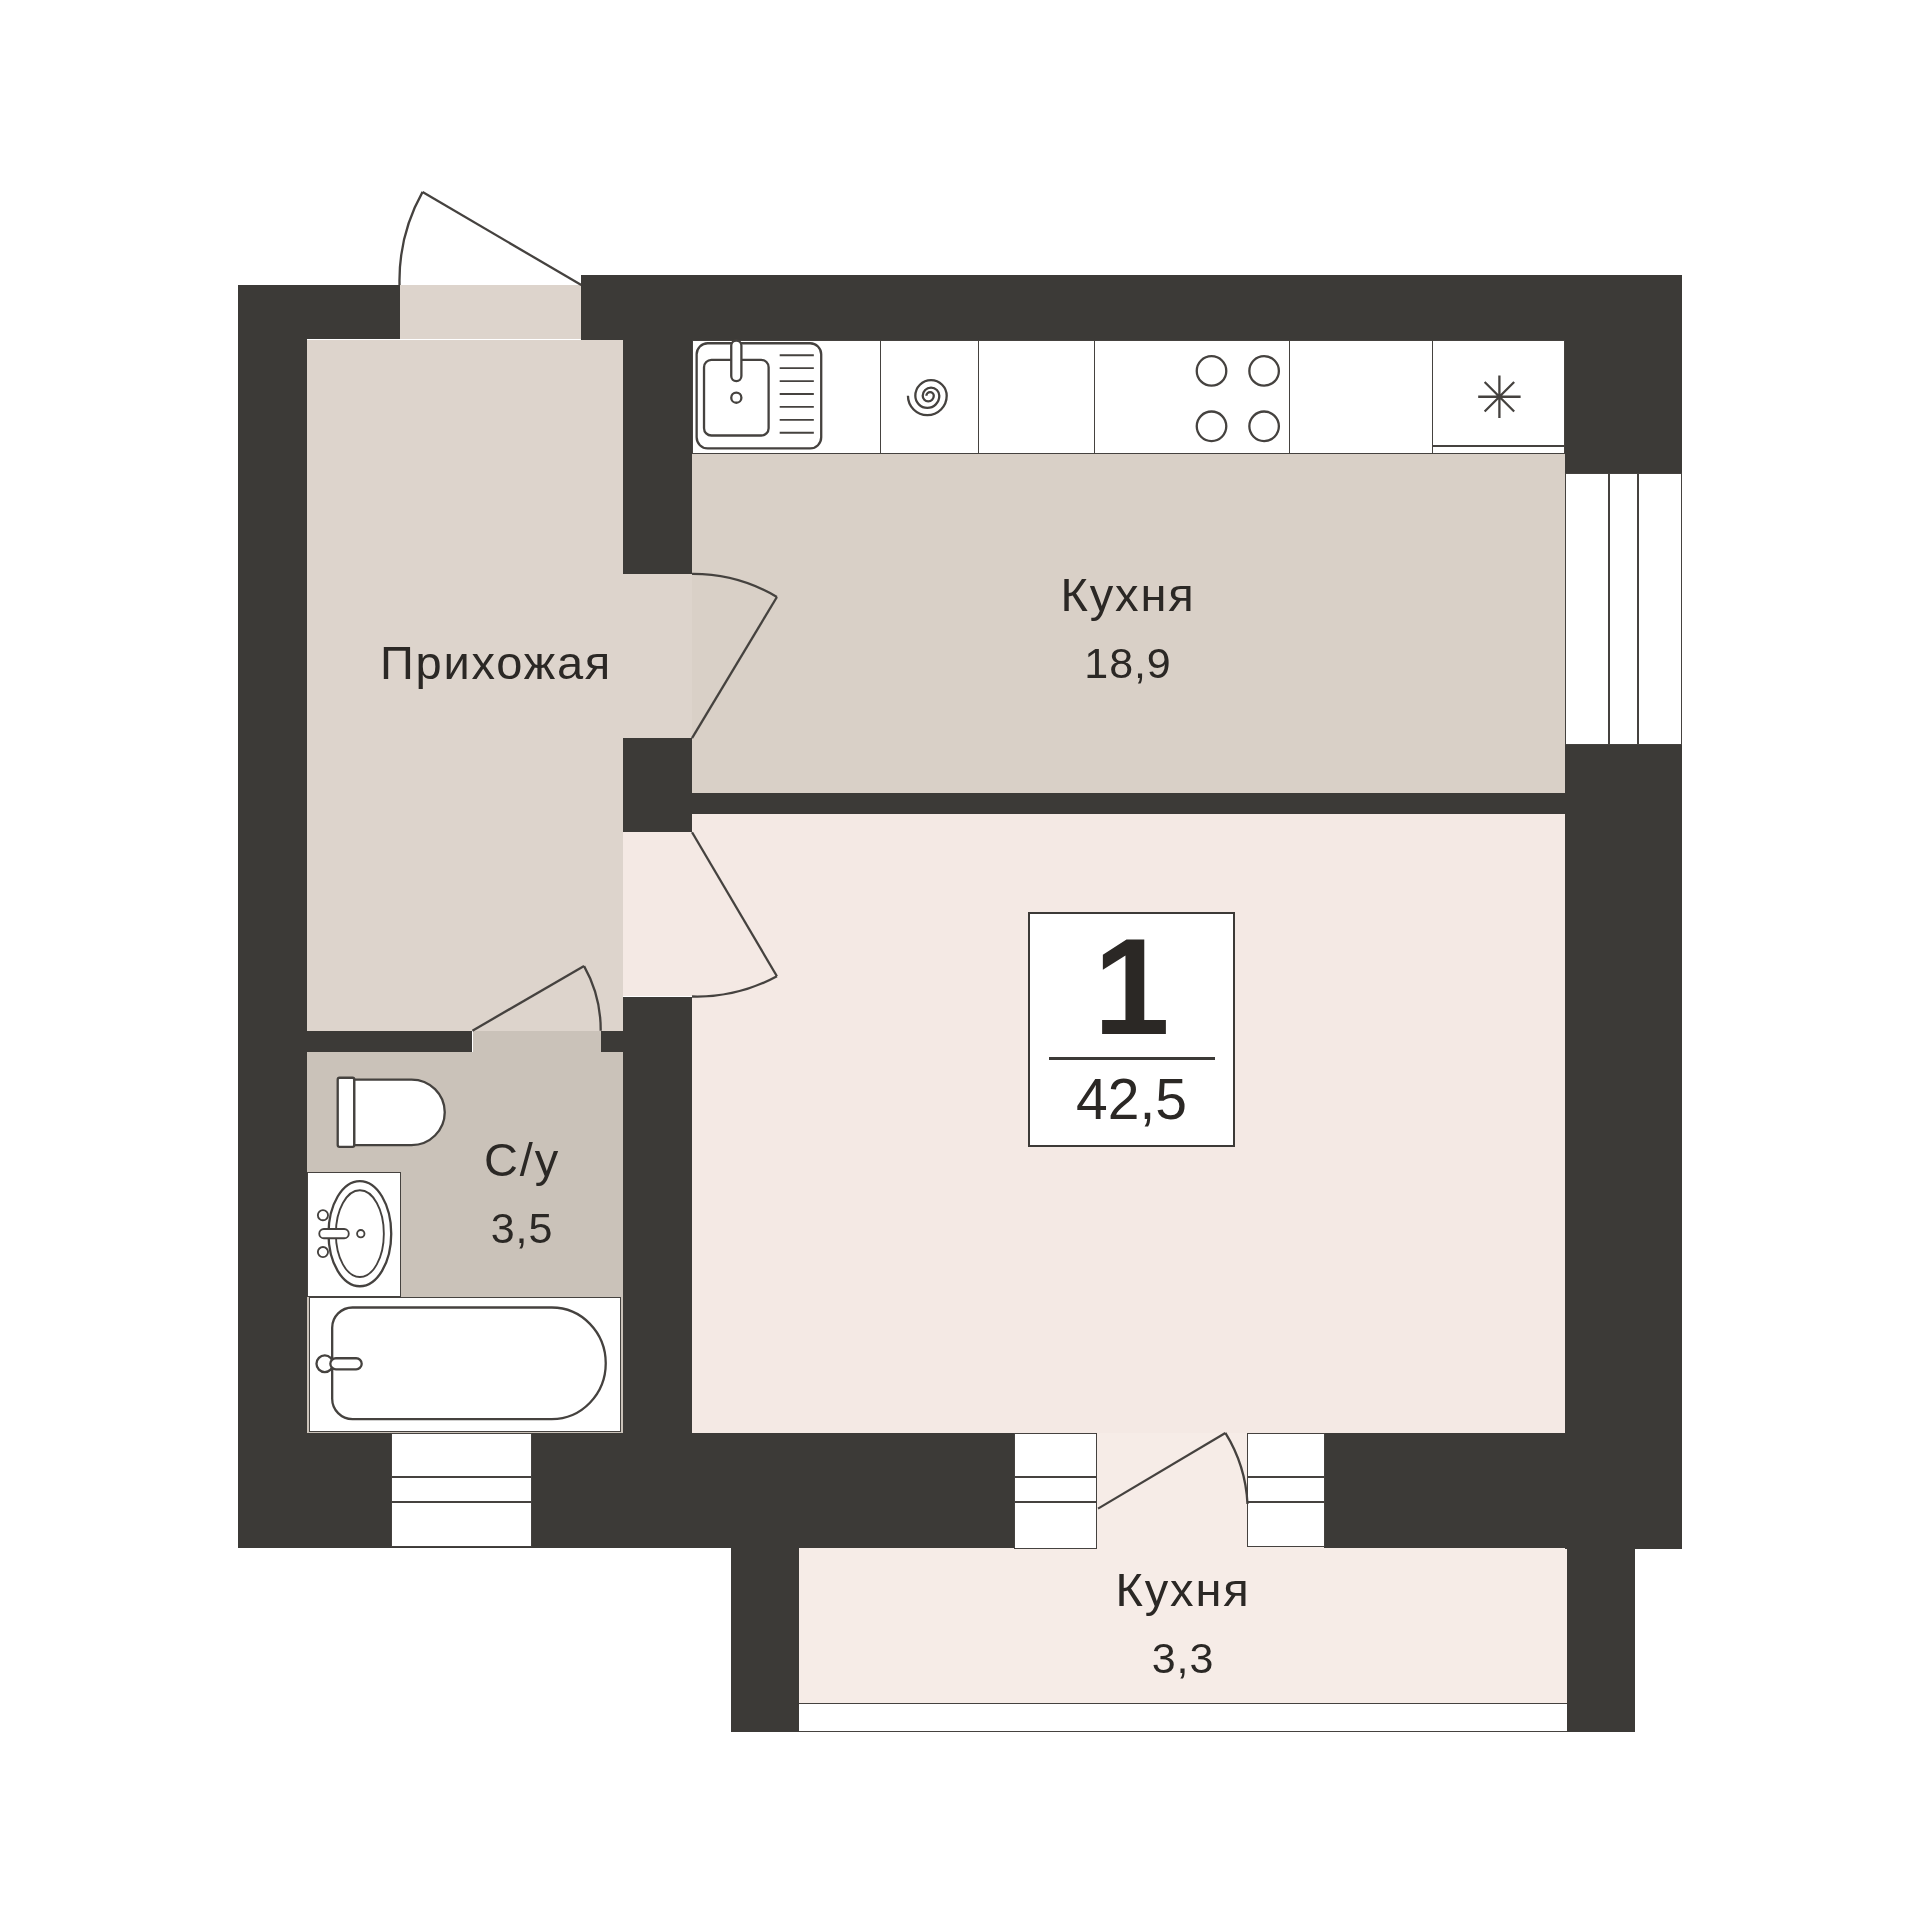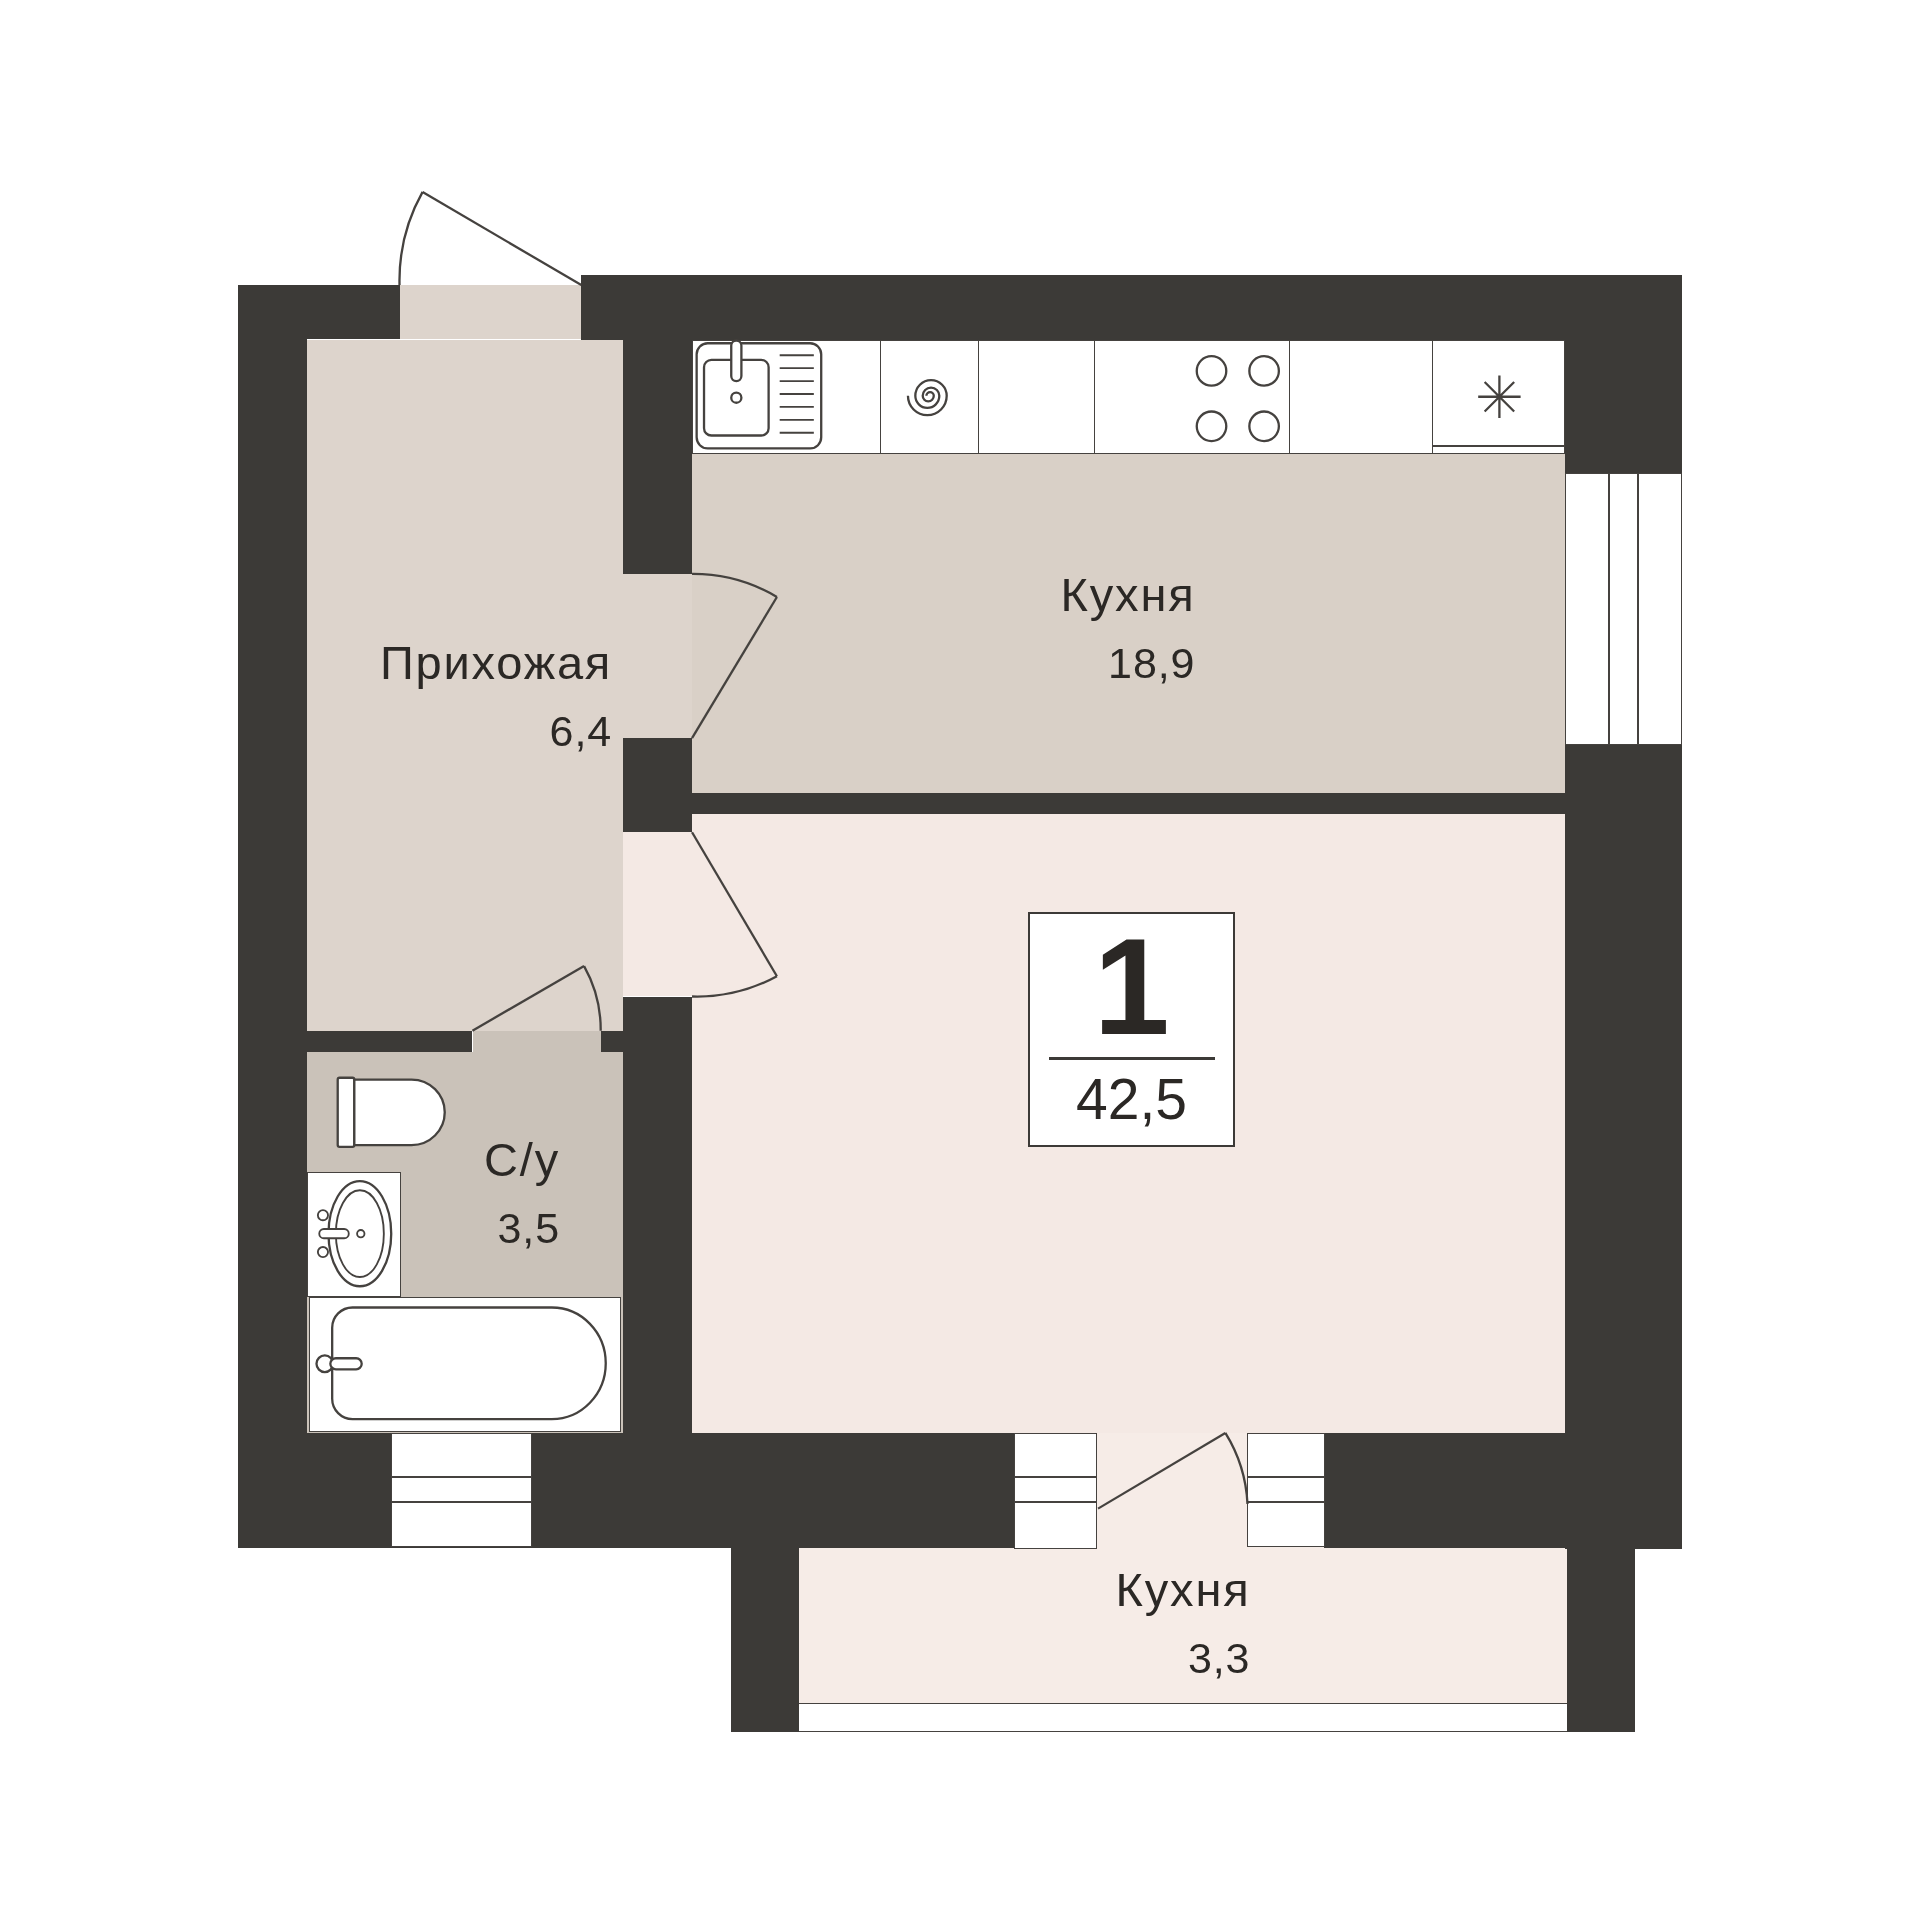--- a/index.html
+++ b/index.html
@@ -11,21 +11,21 @@
   .wline{position:absolute;background:var(--stroke,#45423f);}
   .hline{left:0;right:0;height:1.8px;}
   .vline{top:0;bottom:0;width:1.8px;}
   .c{position:absolute;background:#fff;border:1.8px solid var(--stroke,#45423f);box-sizing:border-box;top:340px;height:114px;}
   .glaze{position:absolute;left:799px;top:1703px;width:768px;height:29px;background:#fff;
          border-top:1.8px solid var(--stroke,#45423f);border-bottom:1.8px solid var(--stroke,#45423f);box-sizing:border-box;}
   .fixbox{position:absolute;background:#fff;border:1.8px solid var(--stroke,#45423f);box-sizing:border-box;}
   .overlay{position:absolute;left:0;top:0;}
   .st{fill:none;stroke:var(--stroke,#45423f);}
   .stf{fill:#ffffff;stroke:var(--stroke,#45423f);}
-  .room-label{position:absolute;transform:translateX(-50%);text-align:right;color:var(--text,#2b2825);
+  .room-label{position:absolute;transform:translateX(-50%);text-align:center;color:var(--text,#2b2825);
               line-height:69px;font-size:47px;letter-spacing:1.8px;white-space:nowrap;}
   .room-label .area{font-size:43px;letter-spacing:0.9px;}
   .badge{position:absolute;left:1028px;top:912px;width:207px;height:235px;background:#fff;
          border:2.8px solid var(--wall,#3c3a37);box-sizing:border-box;text-align:center;color:var(--text,#2b2825);}
   .badge-num{font-size:137px;line-height:138px;font-weight:bold;margin-top:3.7px;}
   .badge-div{width:166px;height:2.8px;background:var(--wall,#3c3a37);margin:1.8px auto 0;}
   .badge-area{font-size:57px;line-height:63px;margin-top:7.4px;}
 
   
   .f-hallway{left:307px;top:340px;width:316px;height:691px;background:var(--hallway-floor,#ddd4cc);}
@@ -204,21 +204,20 @@
 
     <g>
       <path class="st" stroke-width="2.5" d="M 382,1417 H 598 A 58,60 0 0 1 598,1538 H 382 A 22,22 0 0 1 360,1516 V 1439 A 22,22 0 0 1 382,1417 Z"></path>
       <circle class="stf" stroke-width="2.5" cx="352" cy="1478" r="9"></circle>
       <rect class="stf" stroke-width="2.5" x="358" y="1472" width="34" height="12" rx="6"></rect>
     </g>
   </svg>
 
   <div class="room-label lbl-hallway">
     <div>Прихожая</div>
-    <div class="area">6,4</div>
   </div>
   <div class="room-label lbl-kitchen">
     <div>Кухня</div>
     <div class="area">18,9</div>
   </div>
   <div class="room-label lbl-bath">
     <div>С/у</div>
     <div class="area">3,5</div>
   </div>
   <div class="room-label lbl-loggia">

